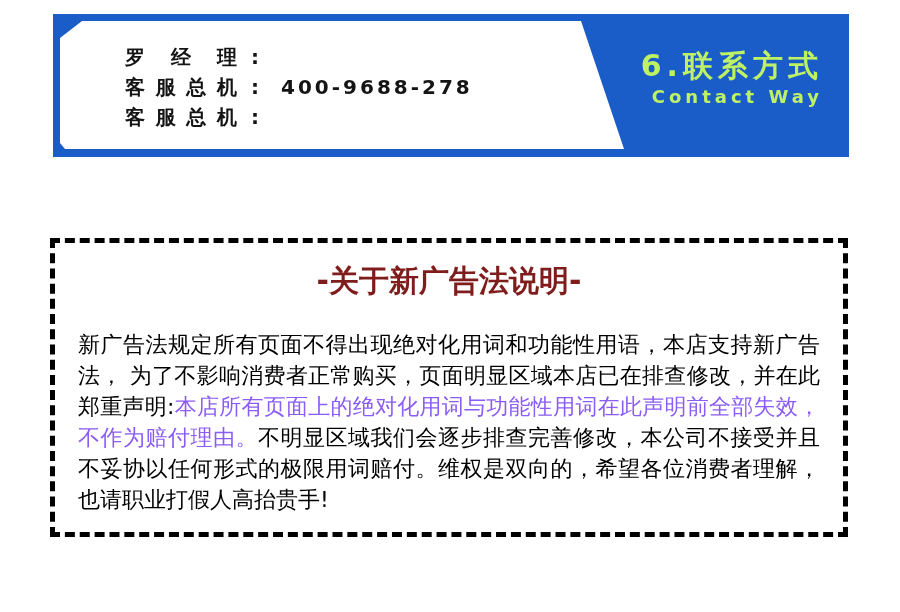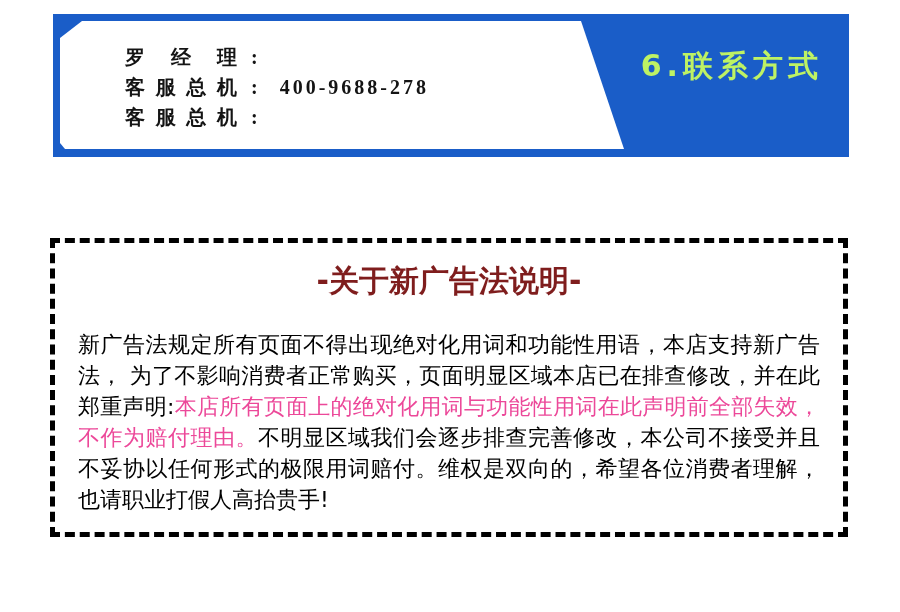--- a/index.html
+++ b/index.html
@@ -18,21 +18,21 @@
     background: #1a5dc8;
   }
   .banner-white {
     position: absolute;
     left: 0; top: 0; width: 100%; height: 100%;
     background: #ffffff;
     clip-path: polygon(29px 7px, 528px 7px, 571px 135px, 12px 135px, 7px 129px, 7px 24px);
   }
   .contacts {
     position: absolute;
-    left: 72px; top: 28px; font-family: Liberation Serif, serif;
+    left: 72px; top: 28px;
   }
   .contact-row {
     display: flex;
     align-items: center;
     height: 30px;
     font-size: 20px;
     font-weight: 700;
     color: #141414;
     white-space: nowrap;
   }
@@ -82,21 +82,21 @@
     line-height: 36px;
   }
   .notice-body {
     margin: 30px auto 0;
     width: 742px;
     font-size: 22px;
     line-height: 31px;
     text-align: justify;
     color: #000000;
   }
-  .notice-body .blue-seg { color: #ec4899; }
+  .notice-body .blue-seg { color: #8b5cf6; }
 </style>
 </head>
 <body>
 
 <div class="banner">
   <div class="banner-white"></div>
 
   <div class="contacts">
     <div class="contact-row">
       <span class="contact-label">罗经理</span>
@@ -108,20 +108,21 @@
         <span class="contact-value">400-9688-278</span>
     </div>
     <div class="contact-row">
       <span class="contact-label">客服总机</span>
         <span class="contact-colon">:</span>
     </div>
   </div>
 
   <div class="section-head">
     <div class="section-title">6.联系方式</div>
+    <div class="section-sub">Contact Way</div>
   </div>
 </div>
 
 <div class="notice">
   <div class="notice-title">-关于新广告法说明-</div>
   <div class="notice-body">
     <span>新广告法规定所有页面不得出现绝对化用词和功能性用语，本店支持新广告法， 为了不影响消费者正常购买，页面明显区域本店已在排查修改，并在此郑重声明:</span><span class="blue-seg">本店所有页面上的绝对化用词与功能性用词在此声明前全部失效，不作为赔付理由。</span><span>不明显区域我们会逐步排查完善修改，本公司不接受并且不妥协以任何形式的极限用词赔付。维权是双向的，希望各位消费者理解，也请职业打假人高抬贵手!</span>
   </div>
 </div>
 

